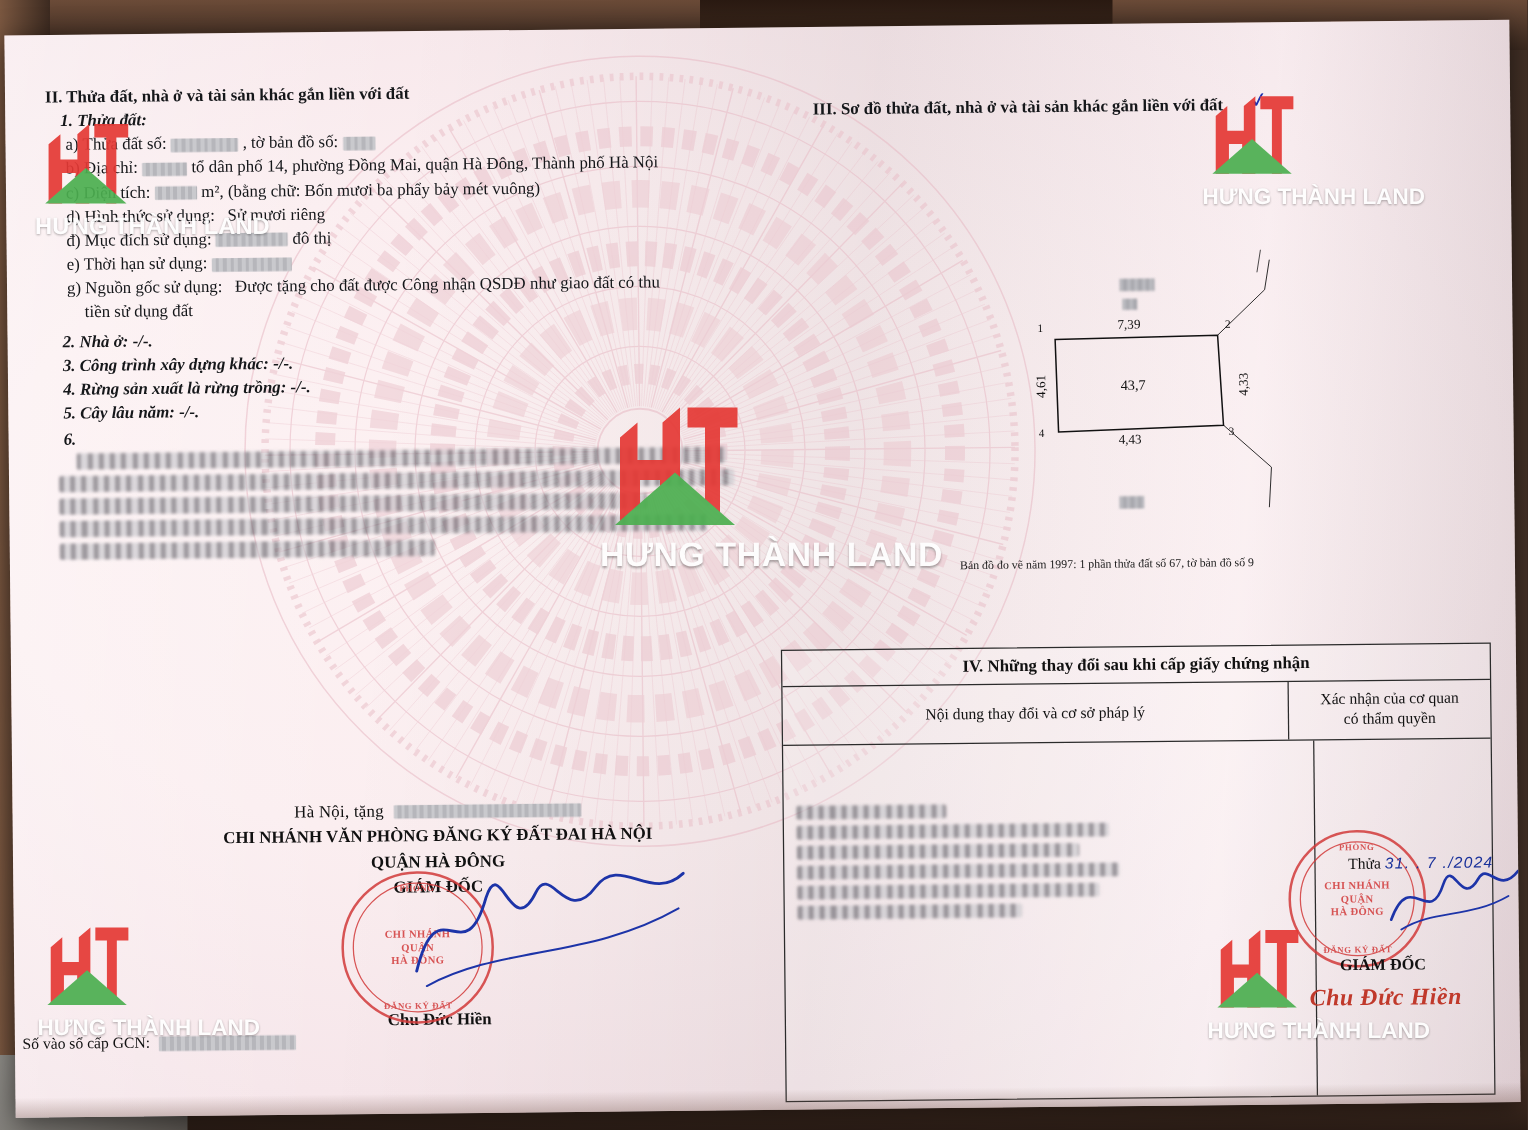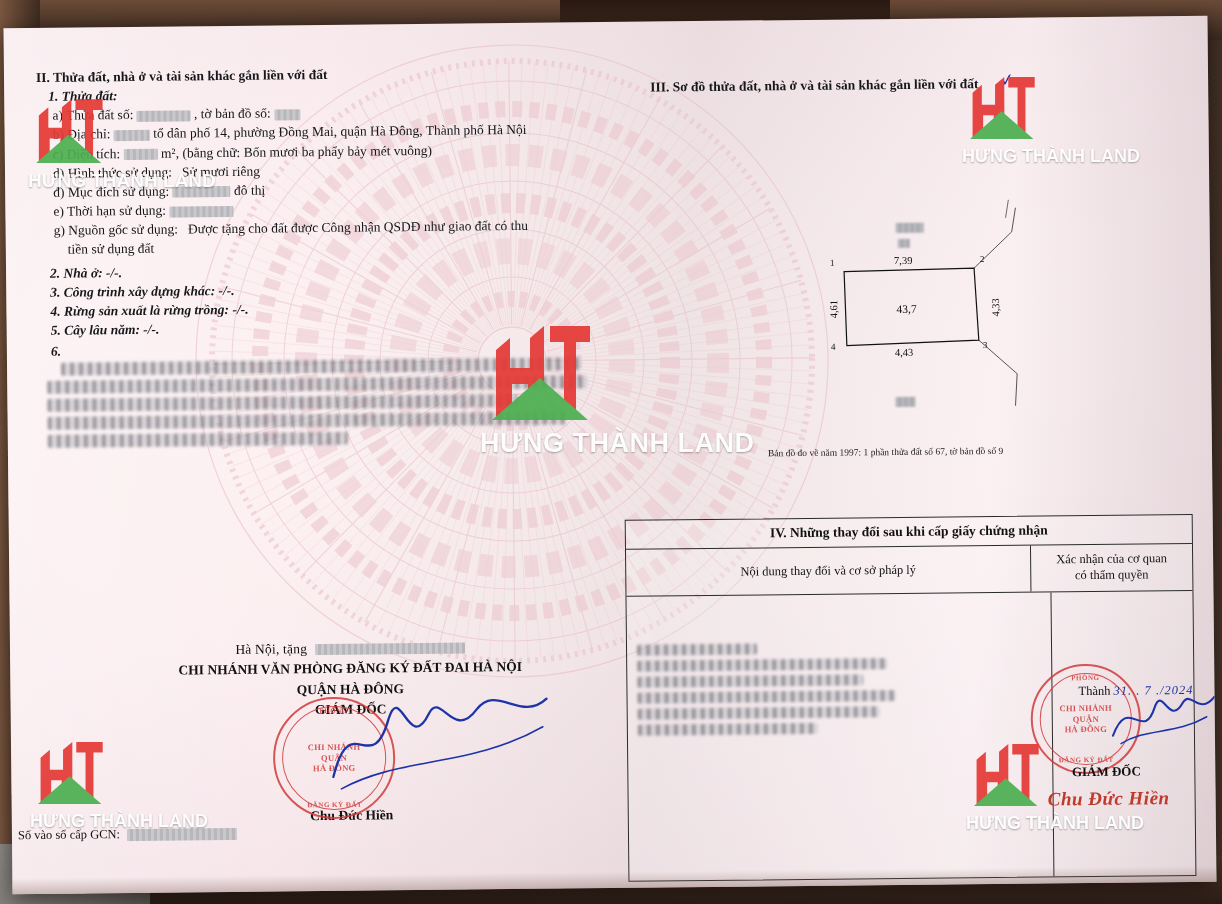--- a/index.html
+++ b/index.html
@@ -135,21 +135,21 @@
     font-size:12.5px;color:#111;text-align:center;line-height:1.25;
   }
   .box4 .body{display:flex;height:284px;}
   .box4 .body .b1{flex:0 0 404px;border-right:1.2px solid #2b2b2b;padding:14px 10px;position:relative;}
   .box4 .body .b2{flex:1;position:relative;}
 
   .date-line{
     position:absolute;left:26px;top:92px;font-size:12.5px;color:#111;white-space:nowrap;
   }
   .date-hand{
-    font-family:Liberation Serif, serif;color:#18309a;font-style:italic;
+    font-family:Liberation Sans, sans-serif;color:#18309a;font-style:italic;
     letter-spacing:1px;
     text-align:right;
   }
 
   
   .sig-left{
     position:absolute;left:150px;top:614px;width:380px;text-align:center;
     font-size:13.5px;color:#111;line-height:1.5;
   }
   .sig-left .ln1{letter-spacing:.2px;}
@@ -505,21 +505,21 @@
           <div class="inner"></div>
           <div class="arc t">PHÒNG</div>
           <div class="arc b">ĐĂNG KÝ ĐẤT</div>
           <div class="ctr">
             <span>CHI NHÁNH</span>
             <span>QUẬN</span>
             <span>HÀ ĐÔNG</span>
           </div>
         </div>
         <div class="date-line">
-          <span>Thành</span>
+          <span>Thửa</span>
           <span class="date-hand">31. . 7 ./2024</span>
         </div>
         <div class="giamdoc-right" style="top:172px;right:8px;">GIÁM ĐỐC</div>
         <div style="position:absolute;right:6px;top:196px;width:160px;text-align:center;">
           <span class="hand-name">Chu Đức Hiền</span>
         </div>
 
         <svg class="ink" style="left:50px;top:92px;" width="120" height="72">
           <path d="M10,52 C26,10 40,60 52,24 C60,2 66,44 80,20 C88,6 96,34 112,14" stroke-width="2.1"></path>
           <path d="M18,60 C44,44 72,52 104,34" stroke-width="1.5"></path>

